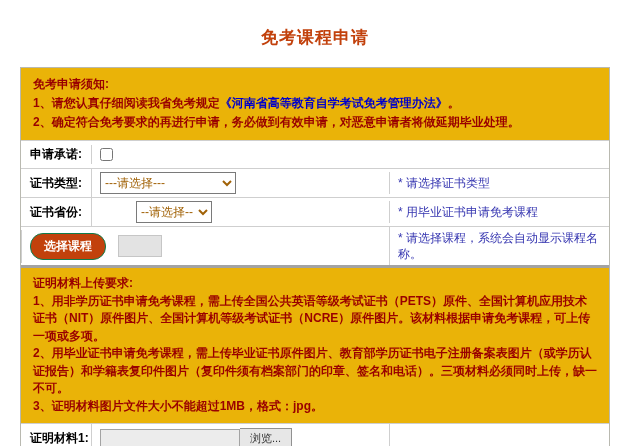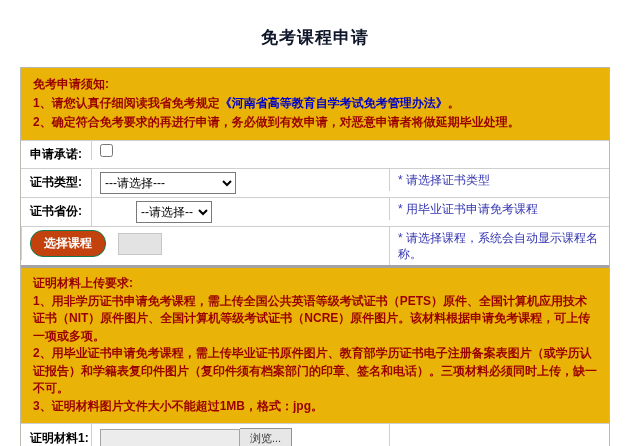--- a/index.html
+++ b/index.html
@@ -3,53 +3,53 @@
 <meta charset="utf-8">
 <style>
   * { margin:0; padding:0; box-sizing:border-box; }
   html,body { background:#fff; }
   body {
     width:630px; height:446px; overflow:hidden;
     font-family:"Liberation Sans","DejaVu Sans",sans-serif;
     font-size:12px; color:#000;
   }
   .page-title {
-    text-align:center; font-size:17px; font-weight:bold; color:#0f172a;
+    text-align:center; font-size:17px; font-weight:bold; color:#c2410c;
     padding-top:26px; letter-spacing:1px;
   }
   .form-box {
     margin:18px auto 0 20px; width:590px;
     border:1px solid #b9b9b0; background:#fff;
   }
   
   .notice {
     background:#eab308; color:#990000; font-weight:bold;
     padding:7px 12px 8px 12px; line-height:19px; font-size:12px;
   }
   .notice .link { color:#0000cc; }
   .notice2 { line-height:17.5px; border-top:3px solid #a3a3a3; }
   
-  .row { display:flex; border-top:1px solid #cfcfcf; background:#fff; align-items:flex-start; }
+  .row { display:flex; border-top:1px solid #cfcfcf; background:#fff; align-items:center; }
   .cell-label {
     width:70px; flex-shrink:0; font-weight:bold;
     display:flex; align-items:center; padding-left:9px; min-height:27px;
   }
   .cell-mid {
     flex:1; border-left:1px solid #cfcfcf; padding:3px 8px;
     display:flex; align-items:center; gap:4px;
   }
   .cell-hint {
     width:220px; flex-shrink:0; border-left:1px solid #cfcfcf;
     color:#3535b0; padding:3px 8px; display:flex; align-items:center; line-height:16px;
   }
   .link-inline { color:#0000cc; cursor:pointer; }
   input[type=checkbox] { width:13px; height:13px; margin-right:5px; }
   select {
     height:22px; font-size:12px; border:1px solid #7a7a7a; background:#fff;
-    font-family:inherit; color:#000000;
+    font-family:inherit; color:#a16207;
   }
   .sel-wide { width:136px; }
   .sel-narrow { width:76px;margin-left:36px; }
   .btn-green {
     background:#c2410c; color:#fff; font-weight:bold; font-size:12px;
     border:1px solid #0e7c4c; border-radius:13px; padding:4px 13px; cursor:pointer;
     font-family:inherit;
   }
   .course-box {
     width:44px; height:22px; background:#e3e3e3; border:1px solid #c6c6c6; margin-left:8px;

